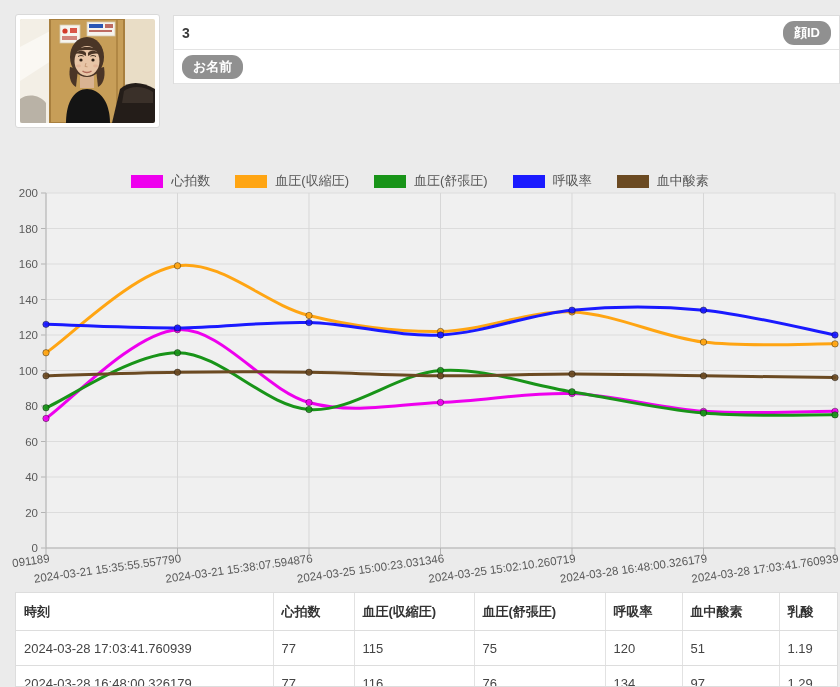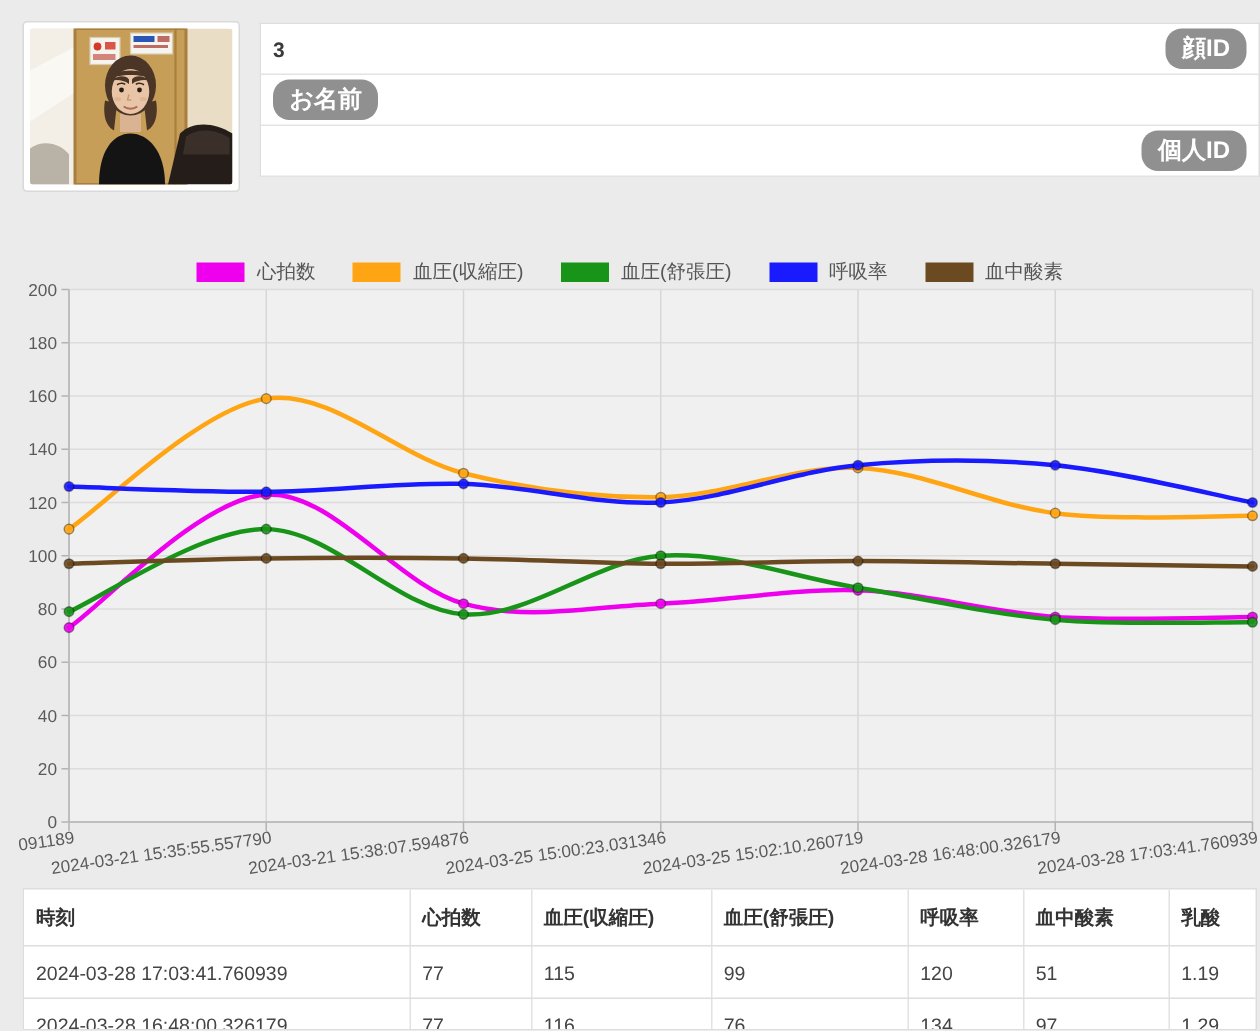--- a/index.html
+++ b/index.html
@@ -19,21 +19,21 @@
   .fields{
     position:absolute;left:173px;top:15px;width:665px;
     border:1px solid #ddd;border-bottom:none;background:#fff;
   }
   .field-row{
     height:33px;display:flex;align-items:center;
     border-bottom:1px solid #e3e3e3;padding:0 8px;box-sizing:content-box;
   }
   .field-value{flex:1;font-size:14px;font-weight:700;color:#3b3b3b;}
   .field-badge{
-    background:#909090;color:#fff;font-size:16px;font-weight:700;
+    background:#909090;color:#fff;font-size:13px;font-weight:700;
     padding:3px 11px;border-radius:11px;white-space:nowrap;
   }
   
   .chart-section{position:absolute;left:0;top:165px;width:840px;height:422px;}
   .legend{
     position:absolute;top:7px;left:0;width:100%;
     display:flex;justify-content:center;align-items:center;gap:25px;
   }
   .legend-item{display:flex;align-items:center;gap:8px;cursor:pointer;}
   .legend-swatch{width:32px;height:13px;display:inline-block;}
@@ -102,24 +102,20 @@
   </svg>
 </div>
 
 <div class="fields">
   <div class="field-row">
     <span class="field-value">3</span>
     <span class="field-badge">顔ID</span>
   </div>
   <div class="field-row">
     <span class="field-badge">お名前</span>
-  </div>
-  <div class="field-row">
-    <span class="field-value"></span>
-    <span class="field-badge">個人ID</span>
   </div>
 </div>
 
 <div class="chart-section">
   <div class="legend" id="legend">
       <span class="legend-item">
         <span class="legend-swatch" style="background: rgb(238, 0, 238);"></span>
         <span class="legend-label">心拍数</span>
       </span>
       <span class="legend-item">
@@ -260,21 +256,21 @@
           <th>呼吸率</th>
           <th>血中酸素</th>
           <th>乳酸</th>
         </tr>
       </thead>
     <tbody id="tbody">
         <tr>
           <td>2024-03-28 17:03:41.760939</td>
           <td>77</td>
           <td>115</td>
-          <td>99</td>
+          <td>75</td>
           <td>120</td>
           <td>51</td>
           <td>1.19</td>
         </tr>
         <tr>
           <td>2024-03-28 16:48:00.326179</td>
           <td>77</td>
           <td>116</td>
           <td>76</td>
           <td>134</td>

